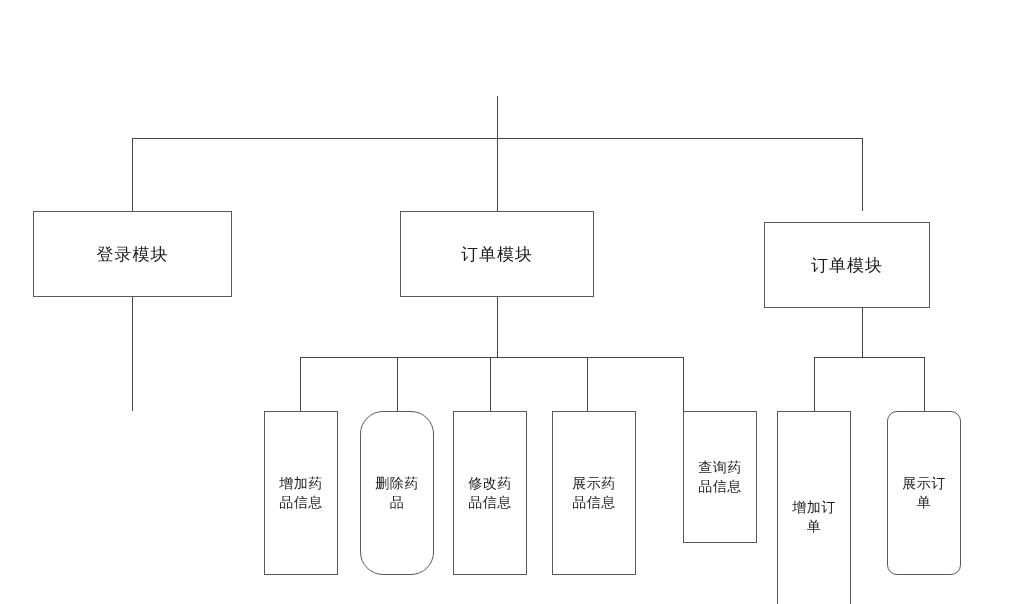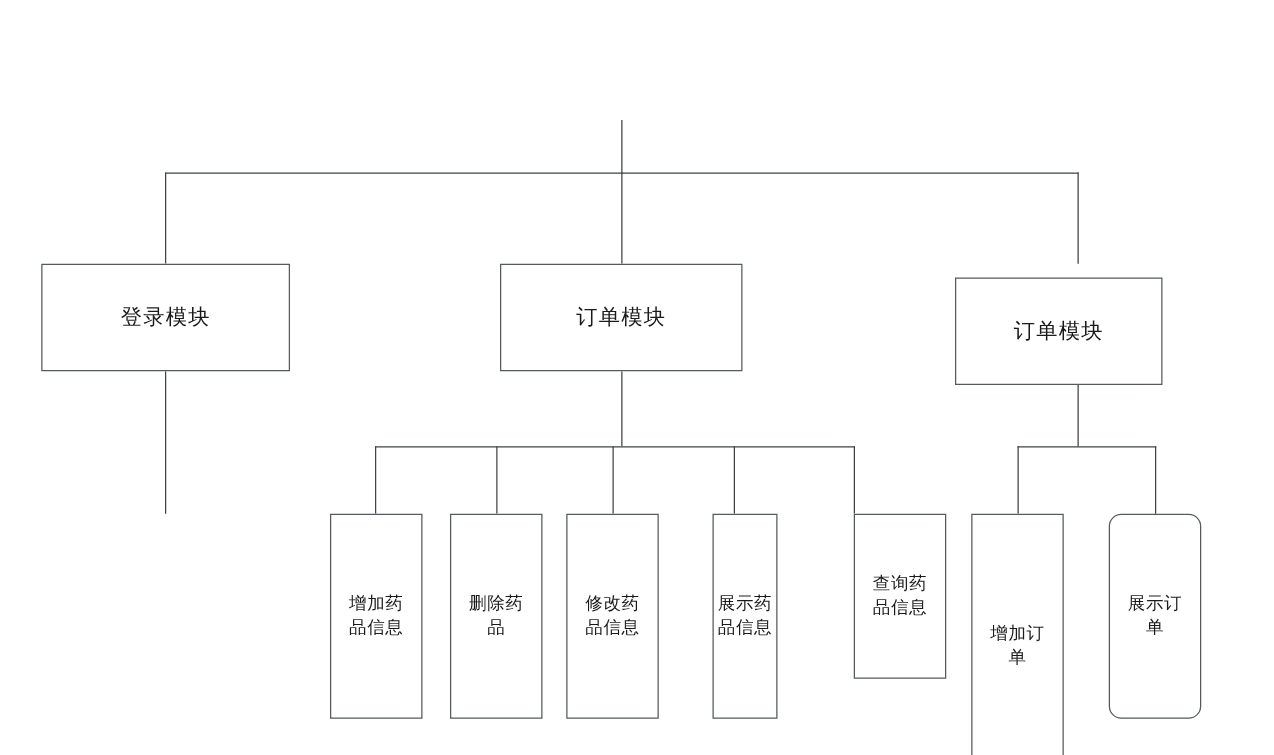--- a/index.html
+++ b/index.html
@@ -94,31 +94,31 @@
   <div class="edge v" style="left:397px; top:357px; width:1px; height:54px;"></div>
   <div class="edge v" style="left:490px; top:357px; width:1px; height:54px;"></div>
   <div class="edge v" style="left:587px; top:357px; width:1px; height:54px;"></div>
   <div class="edge v" style="left:683px; top:357px; width:1px; height:54px;"></div>
 
   <div class="node leaf" style="left:264px; top:411px; width:74px; height:164px;">
     <span class="label">增加药
 品信息</span>
   </div>
 
-  <div class="node leaf" style="left:360px; top:411px; width:74px; height:164px;">
+  <div class="node leaf" style="left:360px; top:411px; width:74px; height:164px;border-radius:23px;">
     <span class="label">删除药
 品</span>
   </div>
 
   <div class="node leaf" style="left:453px; top:411px; width:74px; height:164px;">
     <span class="label">修改药
 品信息</span>
   </div>
 
-  <div class="node leaf" style="left:570px; top:411px; width:52px; height:164px;">
+  <div class="node leaf" style="left:552px; top:411px; width:84px; height:164px;">
     <span class="label">展示药
 品信息</span>
   </div>
 
   <div class="node leaf" style="left:683px; top:411px; width:74px; height:132px;">
     <span class="label">查询药
 品信息</span>
   </div>
 
   <div class="edge v" style="left:862px; top:297px; width:1px; height:60px;"></div>

